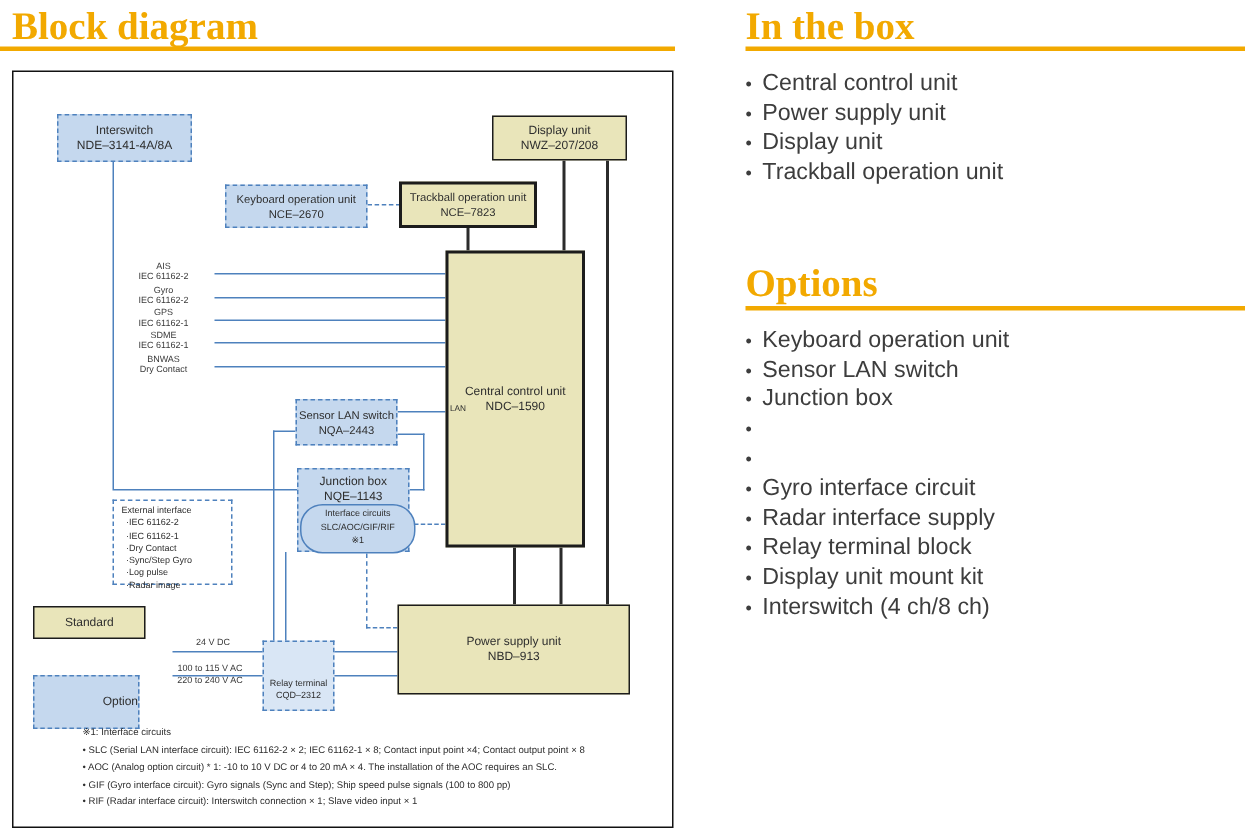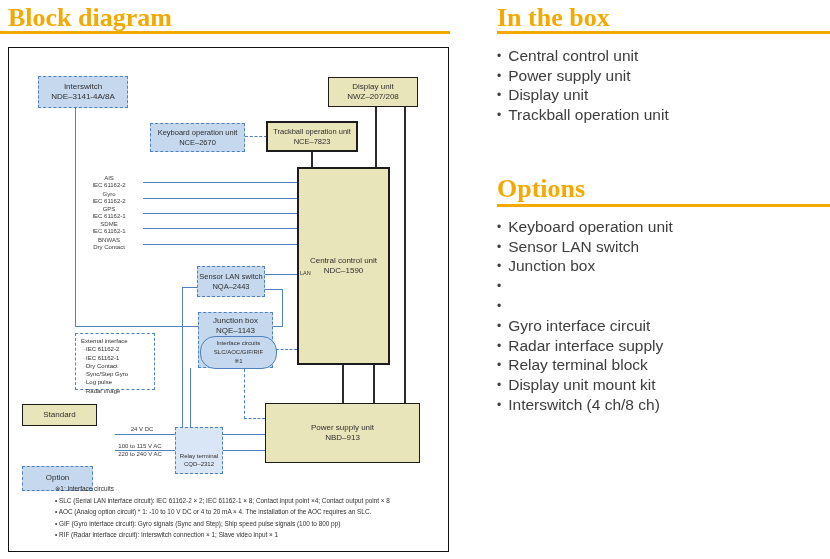--- a/index.html
+++ b/index.html
@@ -127,21 +127,21 @@
   <div style="padding-left:3px;">·IEC 61162-1</div>
   <div style="padding-left:3px;">·Dry Contact</div>
   <div style="padding-left:3px;">·Sync/Step Gyro</div>
   <div style="padding-left:3px;">·Log pulse</div>
   <div style="padding-left:3px;">·Radar image</div>
 </div>
 
 <div class="abs box tan" style="left:22px;top:404px;width:75px;height:22px;">
   <span>Standard</span>
 </div>
-<div class="abs box blue" style="left:22px;top:466px;width:71px;height:25px;">
+<div class="abs box blue" style="left:22px;top:450px;width:71px;height:36px;align-items:flex-end;">
   <span>Option</span>
 </div>
 
 <div class="abs box bluelight" style="left:175px;top:427px;width:48px;height:47px;justify-content:flex-end;padding-bottom:4px;font-size:6px;">
   <span>Relay terminal</span>
   <span>CQD–2312</span>
 </div>
 
 <div class="abs box tan" style="left:265px;top:403px;width:155px;height:60px;">
   <span>Power supply unit</span>

